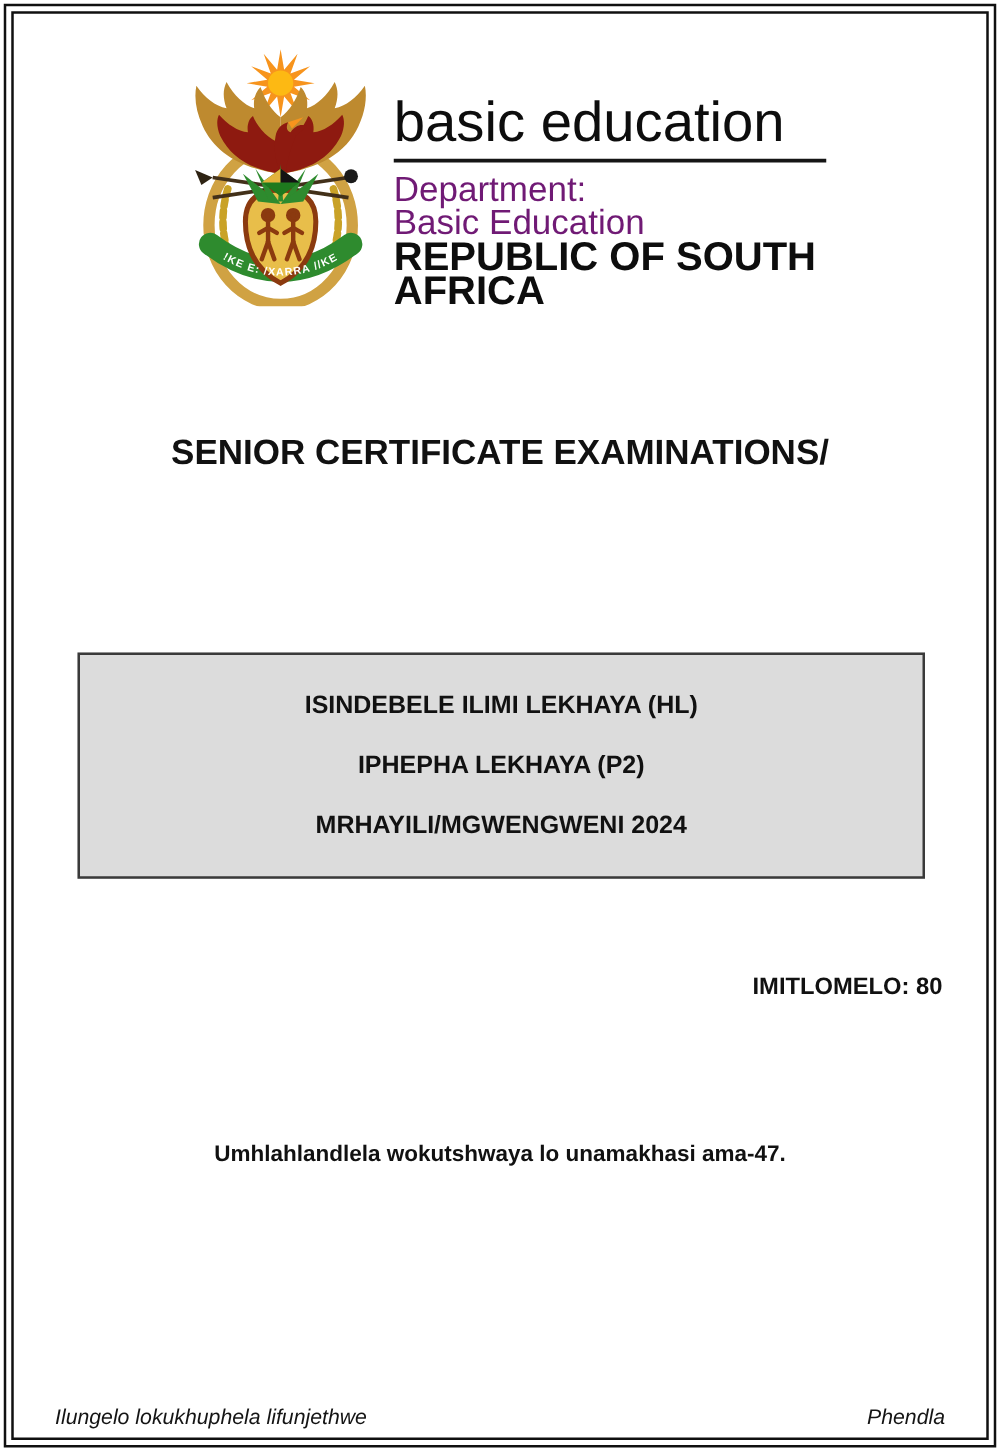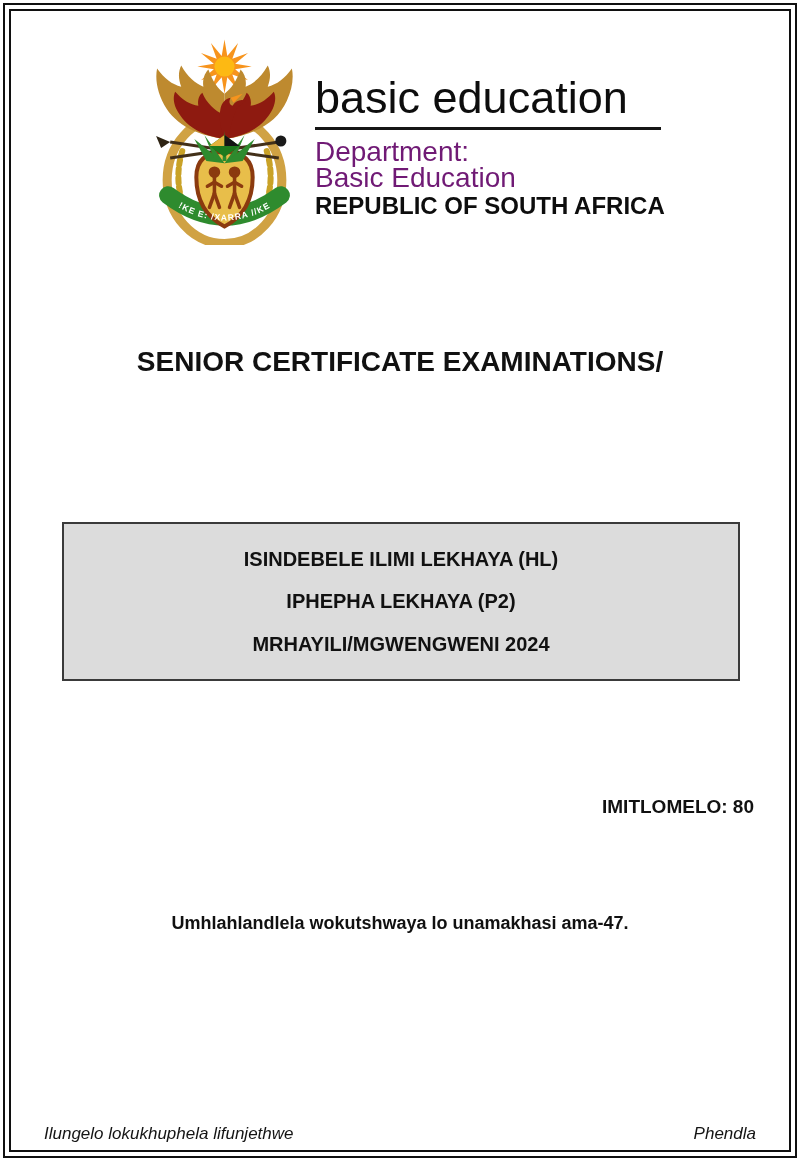--- a/index.html
+++ b/index.html
@@ -9,31 +9,31 @@
   }
   .border-outer { position:absolute; inset:3px; border:2px solid #101010; pointer-events:none; }
   .border-inner { position:absolute; inset:9px; border:2px solid #101010; pointer-events:none; }
 
   .emblem { position:absolute; left:142px; top:38px; width:166px; height:207px; }
 
   .brand { position:absolute; left:315px; top:72px; width:390px; }
   .wordmark { font-size:45px; line-height:52px; font-weight:400; letter-spacing:0px; color:#0d0d0d; }
   .brand-rule { width:346px; height:0; border-bottom:3px solid #151515; margin:3px 0 9px 0; }
   .dept { font-size:28px; line-height:26px; color:#701a75; }
-  .country { font-size:24px; line-height:27px; font-weight:700; margin-top:1px; color:#0d0d0d; }
+  .country { font-size:32px; line-height:27px; font-weight:700; margin-top:1px; color:#0d0d0d; }
 
   .exam-title { position:absolute; left:0; top:347px; width:100%; text-align:center;
     font-weight:700; font-size:28px; line-height:29px; }
 
-  .subject-box { position:absolute; left:62px; top:522px; width:678px; height:159px;
+  .subject-box { position:absolute; left:62px; top:522px; width:678px; height:181px;
     box-sizing:border-box; background:#dcdcdc; border:2px solid #3a3a3a;
     display:flex; flex-direction:column; justify-content:space-evenly;
     text-align:center; font-weight:700; font-size:20px; padding:4px 10px; }
 
-  .marks { position:absolute; right:46px; top:796px; font-weight:700; font-size:19px;margin-left:31px; }
+  .marks { position:absolute; right:46px; top:779px; font-weight:700; font-size:19px;margin-left:31px; }
 
   .note { position:absolute; left:0; top:913px; width:100%; text-align:center;
     font-weight:700; font-size:18px; }
 
   .footer { position:absolute; left:44px; right:44px; top:1124px;
     display:flex; justify-content:space-between;
     font-style:italic; font-size:17px; color:#141414;text-align:right; }
 </style>
 </head>
 <body>

